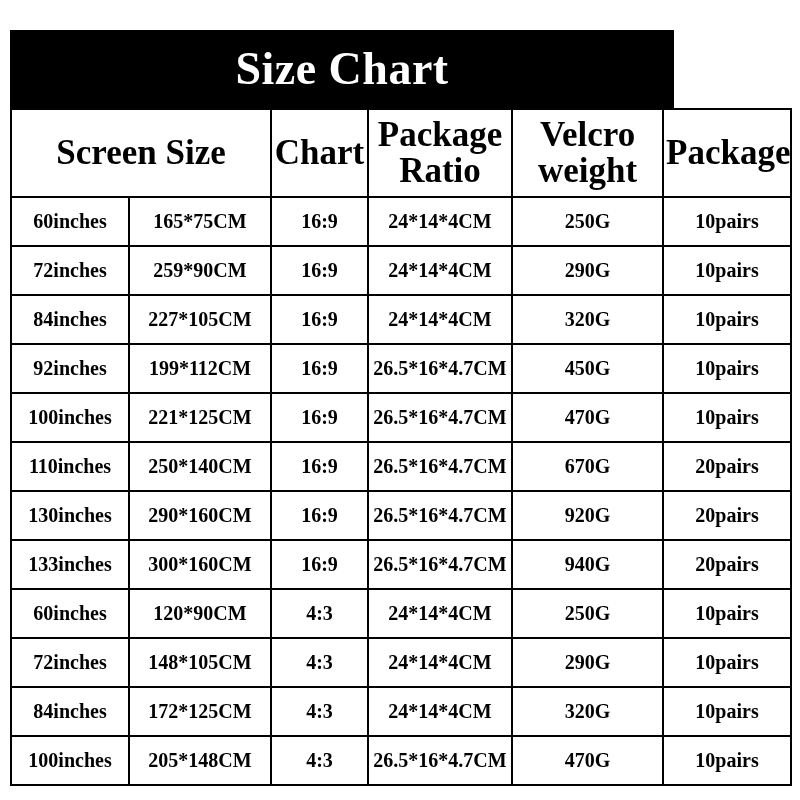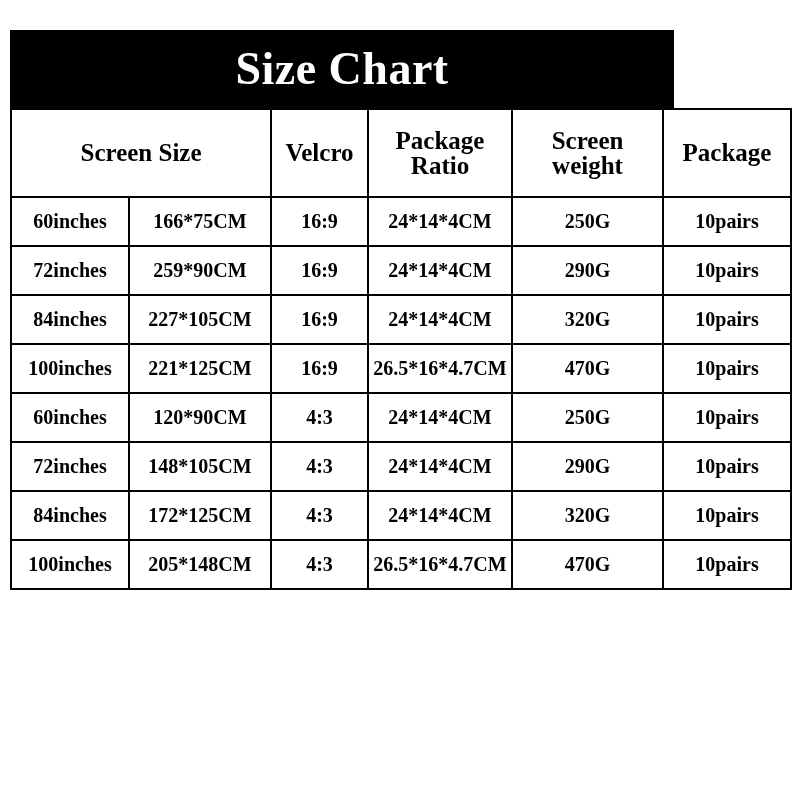--- a/index.html
+++ b/index.html
@@ -45,21 +45,21 @@
 
   table.size-chart th,
   table.size-chart td {
     border: 2px solid #000000;
     text-align: center;
     vertical-align: middle;
     color: #000;
   }
 
   table.size-chart th {
-    font-size: 25px;
+    font-size: 35px;
     font-weight: bold;
     line-height: 1.02;
     height: 82px;
     padding: 2px 2px;
     font-family: "Liberation Serif", serif;
   }
 
   table.size-chart td {
     font-size: 20px;
     font-weight: bold;
@@ -88,30 +88,30 @@
       <col class="c-screen">
       <col class="c-dim">
       <col class="c-ratio">
       <col class="c-psize">
       <col class="c-pweight">
       <col class="c-velcro">
     </colgroup>
     <thead>
       <tr>
         <th colspan="2">Screen Size</th>
-        <th>Velcro</th>
+        <th>Chart</th>
         <th>Package Ratio</th>
-        <th>Screen weight</th>
+        <th>Velcro weight</th>
         <th>Package</th>
       </tr>
     </thead>
     <tbody id="table-body">
         <tr>
           <td>60inches</td>
-          <td>166*75CM</td>
+          <td>165*75CM</td>
           <td>16:9</td>
           <td>24*14*4CM</td>
           <td>250G</td>
           <td>10pairs</td>
         </tr>
         <tr>
           <td>72inches</td>
           <td>259*90CM</td>
           <td>16:9</td>
           <td>24*14*4CM</td>
@@ -120,28 +120,60 @@
         </tr>
         <tr>
           <td>84inches</td>
           <td>227*105CM</td>
           <td>16:9</td>
           <td>24*14*4CM</td>
           <td>320G</td>
           <td>10pairs</td>
         </tr>
         <tr>
+          <td>92inches</td>
+          <td>199*112CM</td>
+          <td>16:9</td>
+          <td>26.5*16*4.7CM</td>
+          <td>450G</td>
+          <td>10pairs</td>
+        </tr>
+        <tr>
           <td>100inches</td>
           <td>221*125CM</td>
           <td>16:9</td>
           <td>26.5*16*4.7CM</td>
           <td>470G</td>
           <td>10pairs</td>
         </tr>
         <tr>
+          <td>110inches</td>
+          <td>250*140CM</td>
+          <td>16:9</td>
+          <td>26.5*16*4.7CM</td>
+          <td>670G</td>
+          <td>20pairs</td>
+        </tr>
+        <tr>
+          <td>130inches</td>
+          <td>290*160CM</td>
+          <td>16:9</td>
+          <td>26.5*16*4.7CM</td>
+          <td>920G</td>
+          <td>20pairs</td>
+        </tr>
+        <tr>
+          <td>133inches</td>
+          <td>300*160CM</td>
+          <td>16:9</td>
+          <td>26.5*16*4.7CM</td>
+          <td>940G</td>
+          <td>20pairs</td>
+        </tr>
+        <tr>
           <td>60inches</td>
           <td>120*90CM</td>
           <td>4:3</td>
           <td>24*14*4CM</td>
           <td>250G</td>
           <td>10pairs</td>
         </tr>
         <tr>
           <td>72inches</td>
           <td>148*105CM</td>

